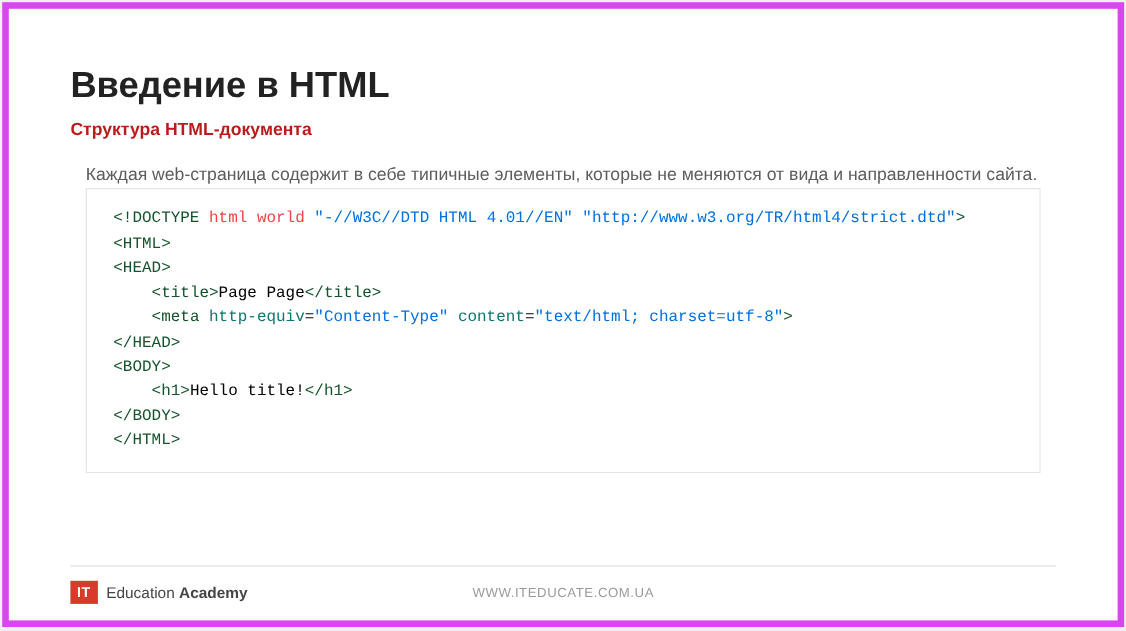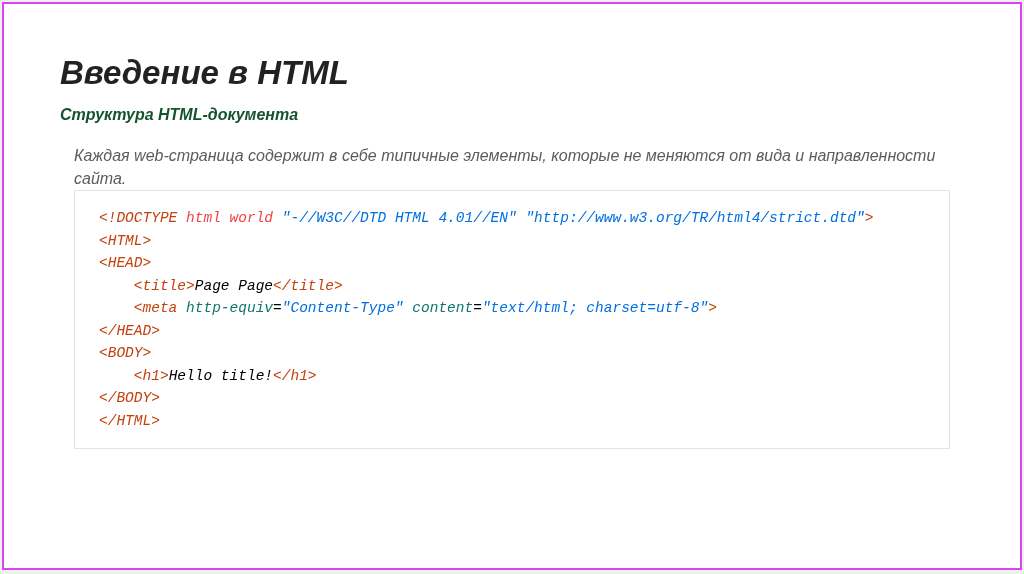--- a/index.html
+++ b/index.html
@@ -11,31 +11,30 @@
       position: relative;
       overflow: hidden;
     }
     .slide {
       background: #ffffff;
       width: 1020px;
       height: 568px;
       margin: 2px;
       position: relative;
       padding: 50px 56px 0 56px;
-      border: 2px solid #d946ef;
-      font-style: italic;
+      border: 6px solid #d946ef;
     }
     .title {
       color: #222222;
       font-size: 33px;
       font-weight: bold;
       margin-bottom: 14px;
     }
     .subtitle {
-      color: #14532d;
+      color: #b91c1c;
       font-size: 16px;
       font-weight: bold;
       margin-bottom: 20px;
     }
     .description {
       color: #5c5c5c;
       font-size: 16px;
       line-height: 1.45;
       padding-left: 14px;
     }
@@ -43,21 +42,21 @@
       margin: 0 14px;
       border: 1px solid #e2e4e6;
       padding: 16px 24px;
       font-family: Consolas, "Courier New", monospace;
       font-size: 14.5px;
       line-height: 1.55;
       color: #000;
       white-space: pre;
       background: #fff;
     }
-    .code-box .kw { color: #c2410c; }
+    .code-box .kw { color: #14532d; }
     .code-box .tag { color: #ef4444; }
     .code-box .at { color: #0f766e; }
     .code-box .val { color: #0070e0; }
     .footer {
       position: absolute;
       bottom: 10px;
       left: 56px;
       right: 56px;
       border-top: 1px solid #dcdcdc;
       display: flex;
@@ -105,13 +104,22 @@
 <span class="kw">&lt;HTML&gt;</span>
 <span class="kw">&lt;HEAD&gt;</span>
     <span class="kw">&lt;title&gt;</span><span>Page Page</span><span class="kw">&lt;/title&gt;</span>
     <span class="kw">&lt;meta</span> <span class="at">http-equiv</span>=<span class="val">"Content-Type"</span> <span class="at">content</span>=<span class="val">"text/html; charset=utf-8"</span><span class="kw">&gt;</span>
 <span class="kw">&lt;/HEAD&gt;</span>
 <span class="kw">&lt;BODY&gt;</span>
     <span class="kw">&lt;h1&gt;</span><span>Hello title!</span><span class="kw">&lt;/h1&gt;</span>
 <span class="kw">&lt;/BODY&gt;</span>
 <span class="kw">&lt;/HTML&gt;</span></div>
 
+  <div class="footer">
+    <div class="logo">
+      <span class="logo-badge">IT</span>
+      <span class="logo-text">
+        <span class="light">Education </span><span class="bold">Academy</span>
+      </span>
+    </div>
+    <div class="footer-url">WWW.ITEDUCATE.COM.UA</div>
+  </div>
 </div>
 
 </body></html>

